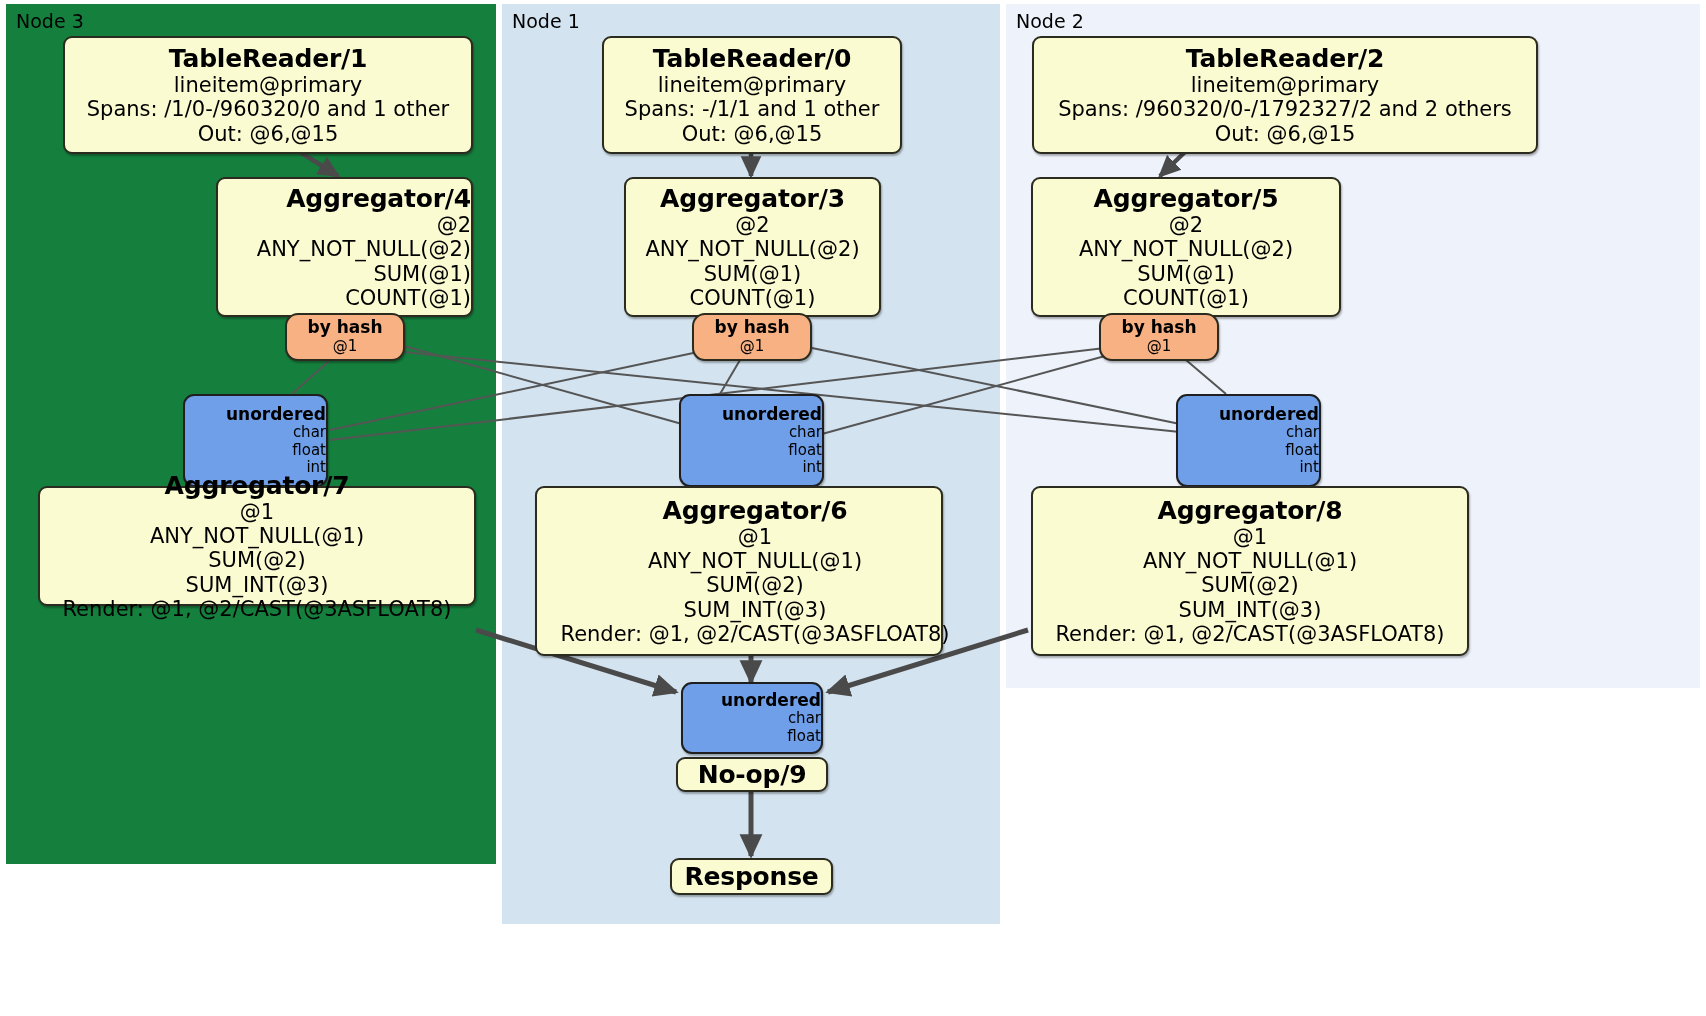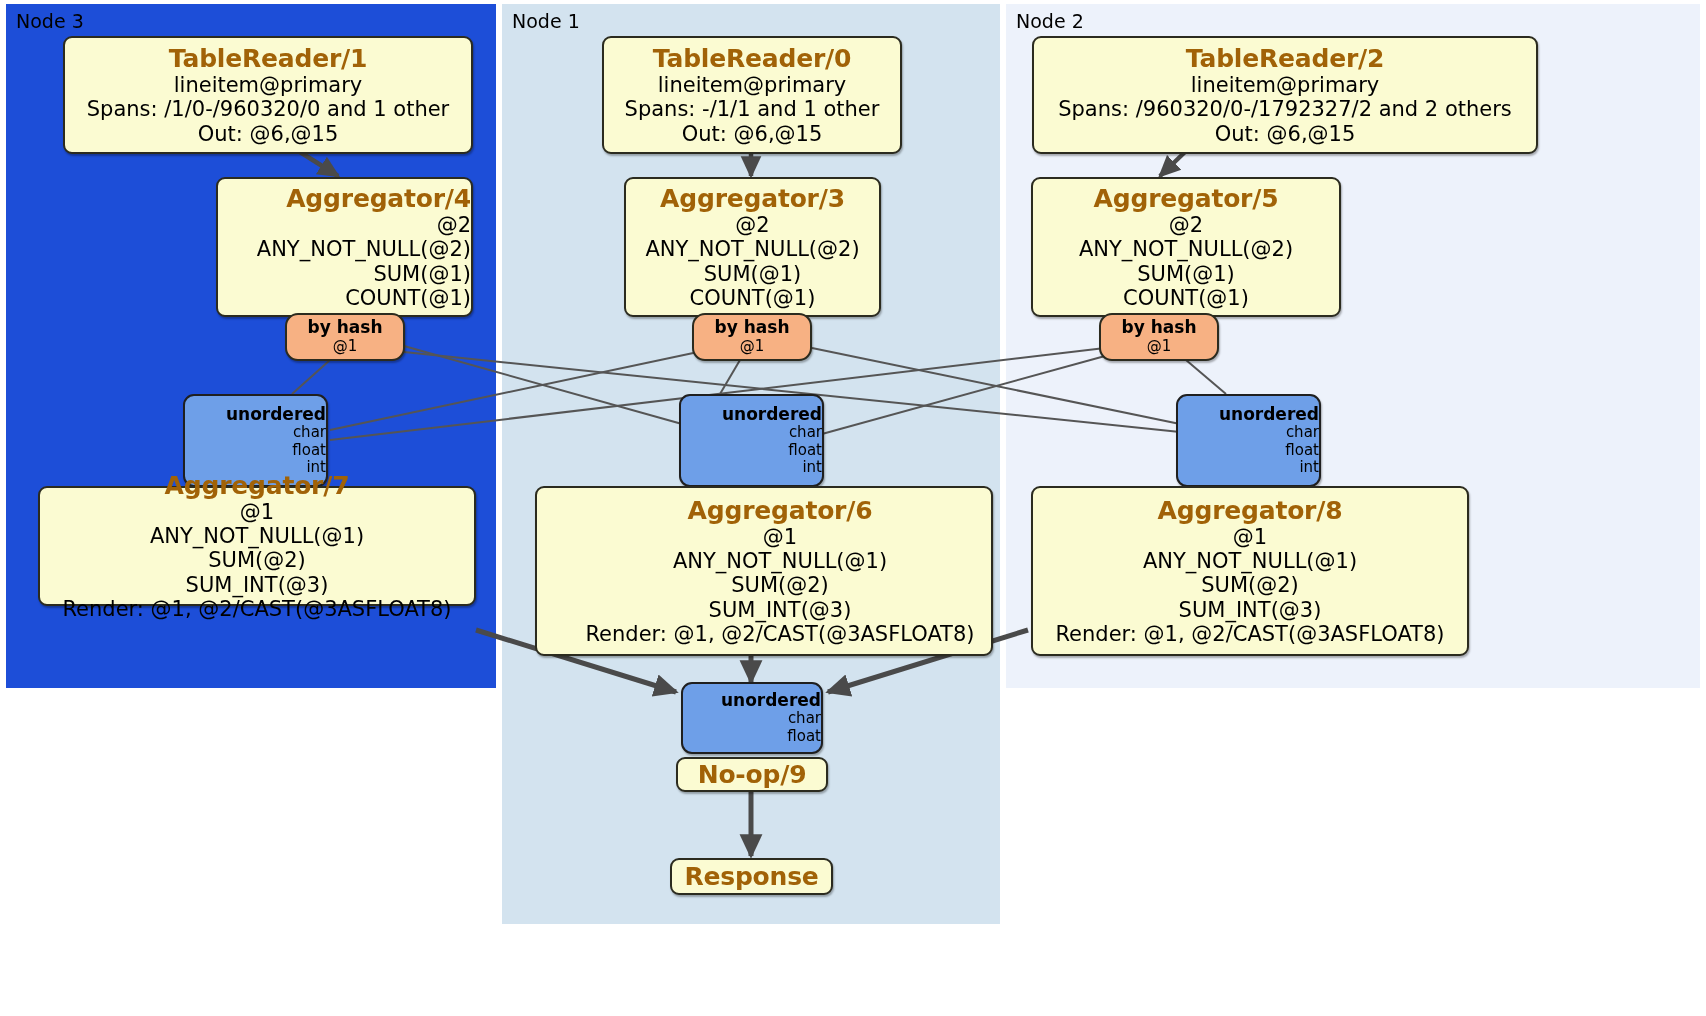--- a/index.html
+++ b/index.html
@@ -68,21 +68,21 @@
   .synchronizer {
     background: #6e9fe8;
     border-color: #1f1f1f;
     border-radius: 11px;
     box-shadow: 1px 2px 2px rgba(0,0,0,0.30);
     align-items: flex-end;
   }
   .title {
     font-weight: bold;
     font-size: 25px;
-    color: #a16207;
+    color: #000000;
     letter-spacing: -0.2px;
   }
   .title-sm {
     font-weight: bold;
     font-size: 17px;
     color: #000;
   }
   .detail {
     font-size: 21px;
     color: #000;
@@ -92,21 +92,21 @@
     font-size: 15px;
     color: #000;
     white-space: nowrap;
   }
 </style>
 </head>
 <body>
 
 <div id="canvas">
 
-  <div class="region" style="left:6px; top:4px; width:490px; height:684px; background:#1d4ed8;">
+  <div class="region" style="left:6px; top:4px; width:490px; height:860px; background:#15803d;">
     <span class="region-label">Node 3</span>
   </div>
 
   <div class="region" style="left:502px; top:4px; width:498px; height:920px; background:#d3e3ef;">
     <span class="region-label">Node 1</span>
   </div>
 
   <div class="region" style="left:1006px; top:4px; width:694px; height:684px; background:#edf2fb;text-decoration:underline;">
     <span class="region-label">Node 2</span>
   </div>
@@ -227,21 +227,21 @@
 
   <div class="box proc" style="left:38px; top:486px; width:438px; height:120px;">
     <div class="title">Aggregator/7</div>
     <div class="detail">@1</div>
     <div class="detail">ANY_NOT_NULL(@1)</div>
     <div class="detail">SUM(@2)</div>
     <div class="detail">SUM_INT(@3)</div>
     <div class="detail">Render: @1, @2/CAST(@3ASFLOAT8)</div>
   </div>
 
-  <div class="box proc" style="left:535px; top:486px; width:458px; height:170px;padding-left:32px;">
+  <div class="box proc" style="left:535px; top:486px; width:408px; height:170px;padding-left:32px;">
     <div class="title">Aggregator/6</div>
     <div class="detail">@1</div>
     <div class="detail">ANY_NOT_NULL(@1)</div>
     <div class="detail">SUM(@2)</div>
     <div class="detail">SUM_INT(@3)</div>
     <div class="detail">Render: @1, @2/CAST(@3ASFLOAT8)</div>
   </div>
 
   <div class="box proc" style="left:1031px; top:486px; width:438px; height:170px;">
     <div class="title">Aggregator/8</div>

